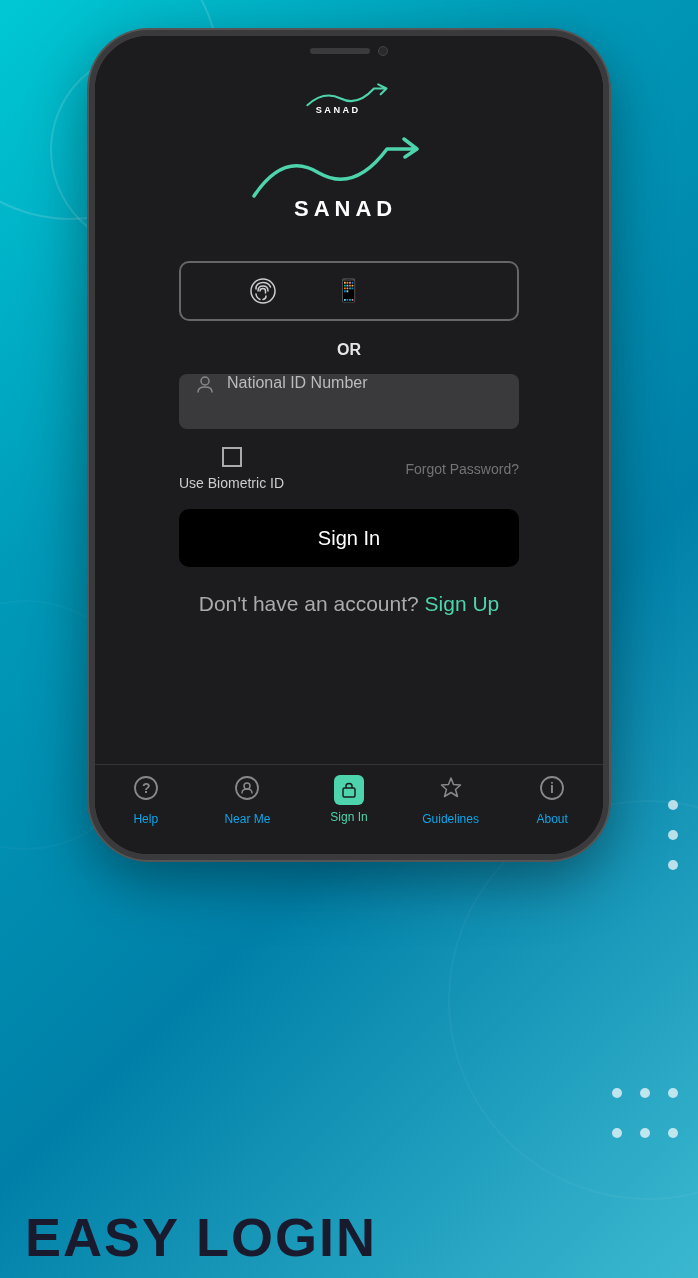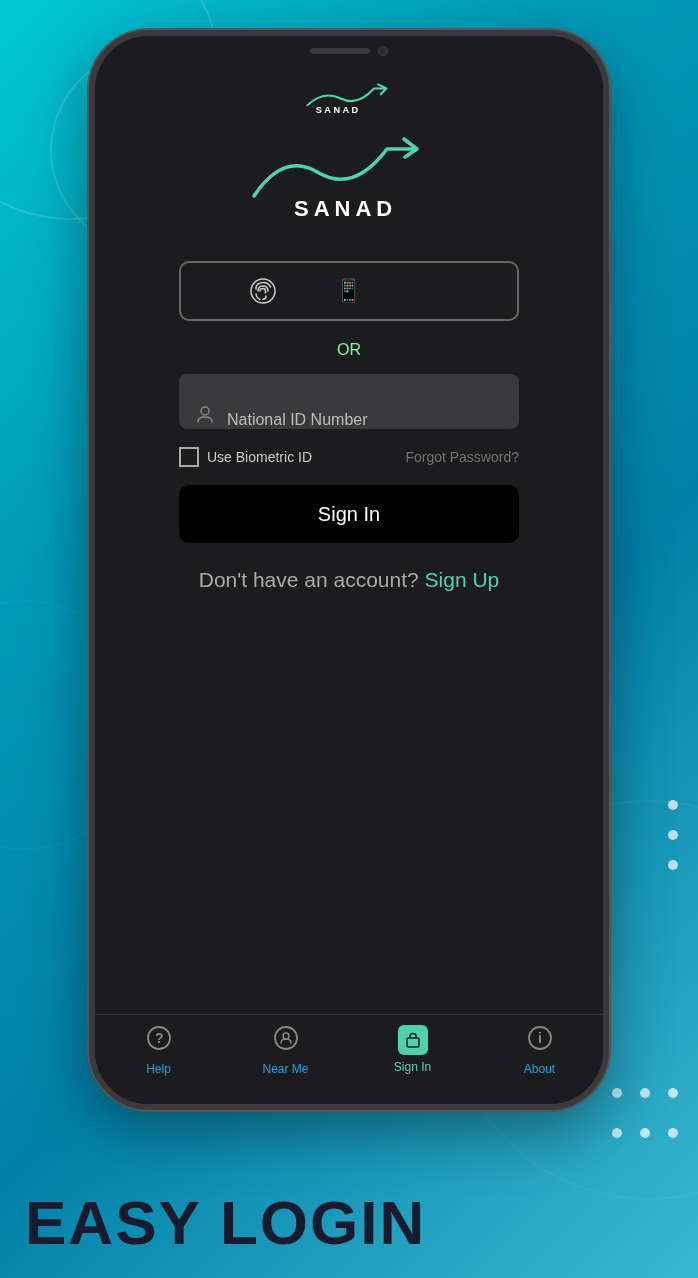--- a/index.html
+++ b/index.html
@@ -55,33 +55,33 @@
       position: absolute;
       bottom: 140px;
       right: 20px;
       display: flex;
       gap: 18px;
     }
 
     
     .easy-login {
       position: absolute;
-      bottom: 20px;
+      bottom: 10px;
       left: 25px;
-      font-size: 62px;
+      font-size: 54px;
       font-weight: 900;
       color: #1a1a2e;
       letter-spacing: 2px;
     }
 
     
     .phone-frame {
       position: relative;
       width: 520px;
-      height: 1080px;
+      height: 830px;
       margin-top: 30px;
       background: #1c1c1e;
       border-radius: 60px;
       border: 6px solid #3a3a3c;
       box-shadow: 0 0 0 2px #555, inset 0 0 20px rgba(0,0,0,0.5), 0 20px 60px rgba(0,0,0,0.4);
       overflow: hidden;
       display: flex;
       flex-direction: column;
     }
 
@@ -174,37 +174,38 @@
       font-size: 16px;
       display: flex;
       align-items: center;
       justify-content: center;
       gap: 12px;
       cursor: pointer;
       margin-bottom: 20px;
     }
 
     .or-text {
-      color: #86efac;
+      color: #e5e5e5;
       font-size: 16px;
       margin-bottom: 15px;
+      font-weight: bold;
     }
 
     
     .input-field {
       width: 100%;
       max-width: 340px;
       height: 55px;
       background: #3a3a3c;
       border: none;
       border-radius: 8px;
       color: #ccc;
       font-size: 16px;
       display: flex;
-      align-items: flex-end;
+      align-items: flex-start;
       gap: 12px;
       padding: 0 16px;
       margin-bottom: 10px;
       cursor: text;
     }
 
     .input-icon {
       color: #888;
       font-size: 18px;
       flex-shrink: 0;
@@ -223,20 +224,21 @@
       align-items: center;
       justify-content: space-between;
       margin: 8px 0 18px;
     }
 
     .biometric-check {
       display: flex;
       align-items: center;
       gap: 8px;
       cursor: pointer;
+      flex-direction: column;
     }
 
     .checkbox {
       width: 20px;
       height: 20px;
       border: 2px solid #aaa;
       background: transparent;
       cursor: pointer;
     }
 
@@ -472,20 +474,28 @@
           <div class="signin-nav-icon">
             <svg width="18" height="18" viewBox="0 0 18 18">
               <rect x="3" y="7" width="12" height="9" rx="1.5" stroke="#1c1c1e" stroke-width="1.5" fill="none"></rect>
               <path d="M6 7 L6 5 Q6 2.5 9 2.5 Q12 2.5 12 5 L12 7" stroke="#1c1c1e" stroke-width="1.5" fill="none"></path>
             </svg>
           </div>
         </span>
         <span class="nav-label active">Sign In</span>
       </div>
 
+      <div class="nav-item">
+        <span class="nav-icon">
+          <svg width="26" height="26" viewBox="0 0 26 26">
+            <polygon points="13,3 15.5,9.5 22.5,10 17.5,14.5 19.5,21.5 13,17.5 6.5,21.5 8.5,14.5 3.5,10 10.5,9.5" stroke="#888" stroke-width="1.5" fill="none" stroke-linejoin="round"></polygon>
+          </svg>
+        </span>
+        <span class="nav-label">Guidelines</span>
+      </div>
 
       <div class="nav-item">
         <span class="nav-icon">
           <svg width="26" height="26" viewBox="0 0 26 26">
             <circle cx="13" cy="13" r="11" stroke="#888" stroke-width="1.8" fill="none"></circle>
             <text x="11" y="18" fill="#888" font-size="14" font-weight="bold" font-family="Arial">i</text>
           </svg>
         </span>
         <span class="nav-label">About</span>
       </div>

